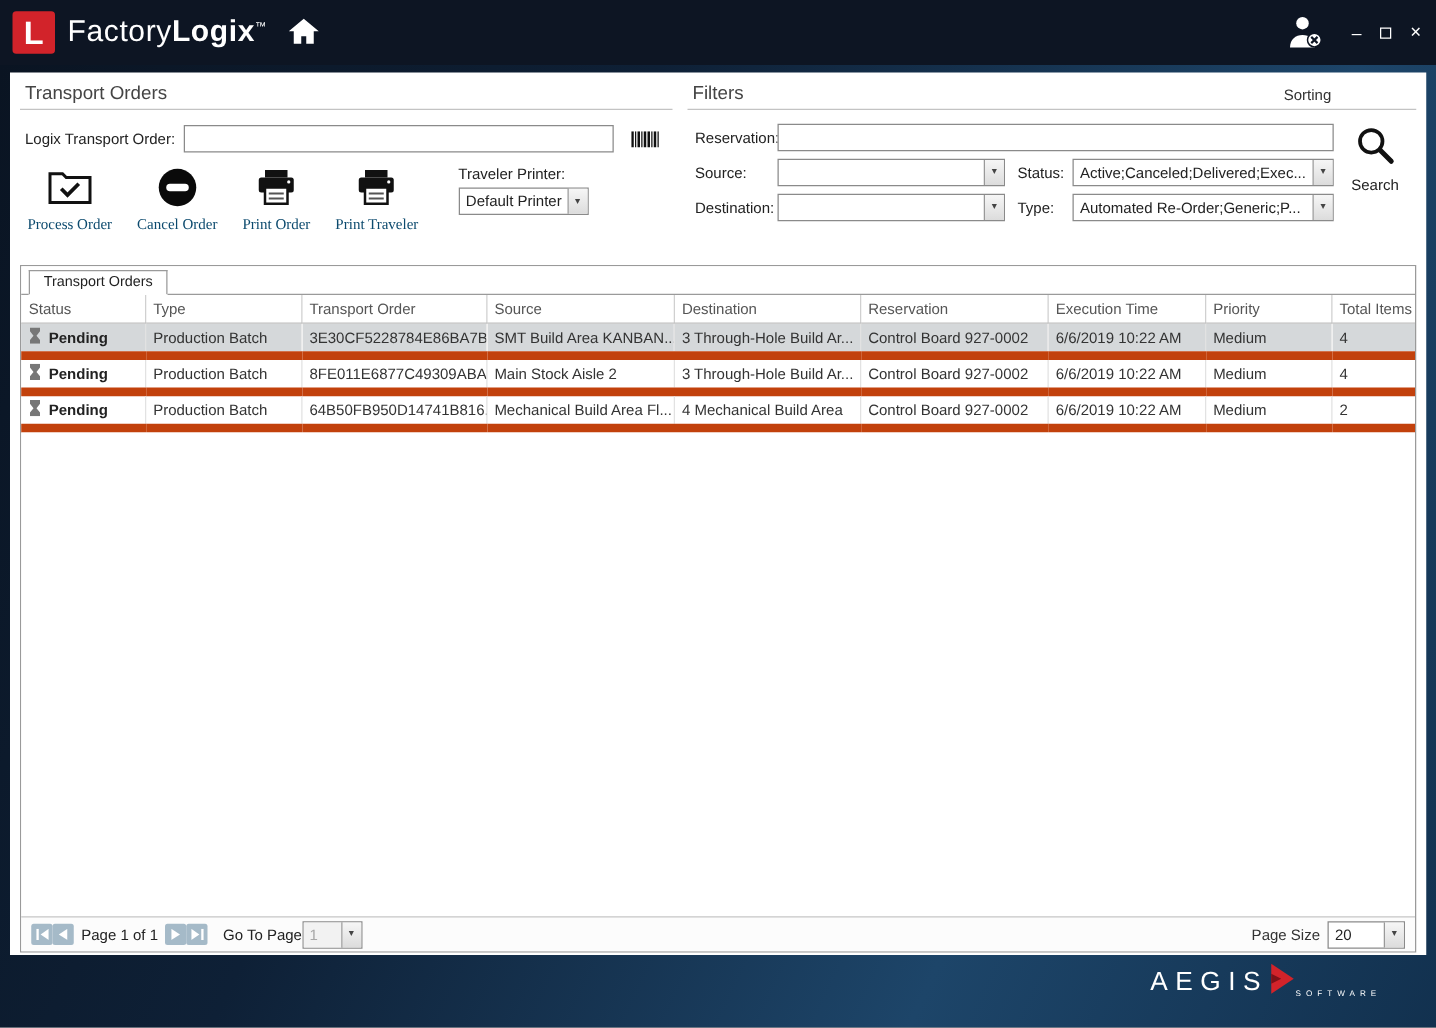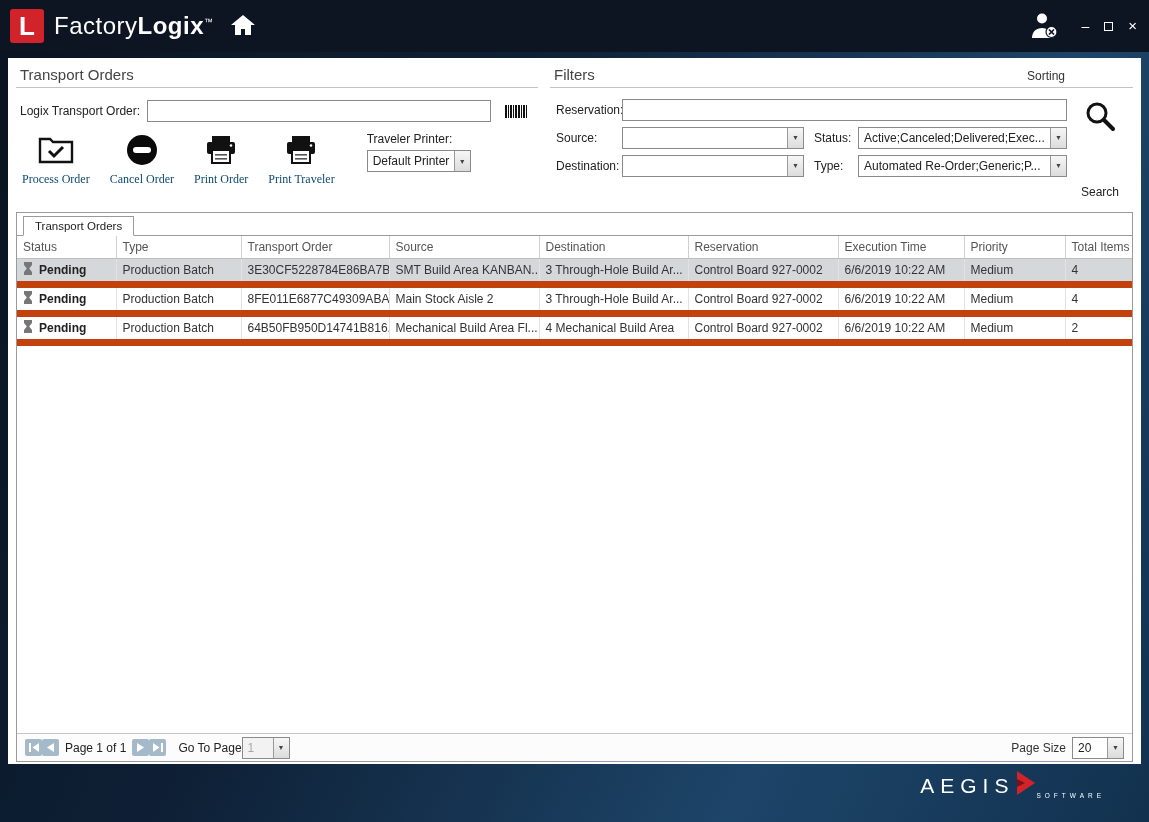--- a/index.html
+++ b/index.html
@@ -100,21 +100,21 @@
   .filters-body { display: flex; margin-top: 10px; }
   .filters-fields { flex: 1; display: flex; flex-direction: column; gap: 5px; }
   .f-row { display: flex; align-items: center; height: 23px; }
   .f-label { width: 72px; color: #222; padding-left: 6px; }
   .f-input { flex: 1; height: 22px; border: 1px solid #8a8a8a; padding: 0 4px; font-size: 12px; }
   .f-combo-small { width: 182px; }
   .f-label2 { width: 44px; margin-left: 10px; color: #222; }
   .f-combo-right { flex: 1; }
   .search-btn {
     width: 66px; display: flex; flex-direction: column; align-items: center; justify-content: flex-start;
-    padding-top: 2px; cursor: pointer; gap: 44px;
+    padding-top: 2px; cursor: pointer;
   }
   .search-btn .lbl { margin-top: 6px; color: #222; }
 
   
   .table-container {
     margin-top: 8px;
     border: 1px solid #9a9a9a;
     flex: 1;
     display: flex; flex-direction: column;
     min-height: 0;
@@ -159,21 +159,21 @@
   .pg-btn {
     width: 17px; height: 17px; border-radius: 2px;
     background: #a5bac8;
     display: flex; align-items: center; justify-content: center;
     cursor: pointer;
   }
   .pg-text { margin: 0 6px; color: #222; }
   .goto-label { margin-left: 12px; color: #222; }
   .goto-combo { width: 48px; }
   .pager-right { margin-left: auto; display: flex; align-items: center; gap: 6px; }
-  .pagesize-combo { width: 52px; }
+  .pagesize-combo { width: 62px; }
 
   
   .footer-strip { position: absolute; left: 0; right: 0; bottom: 0; height: 58px; }
   .aegis-logo {
     position: absolute; right: 30px; top: 8px;
     display: flex; flex-direction: row; align-items: flex-end;
   }
   .aegis-top { display: flex; align-items: center; }
   .aegis-word { color: #fff; font-size: 21px; letter-spacing: 6px; font-weight: 400; }
   .aegis-tri { margin-left: 2px; margin-top: -2px; }

